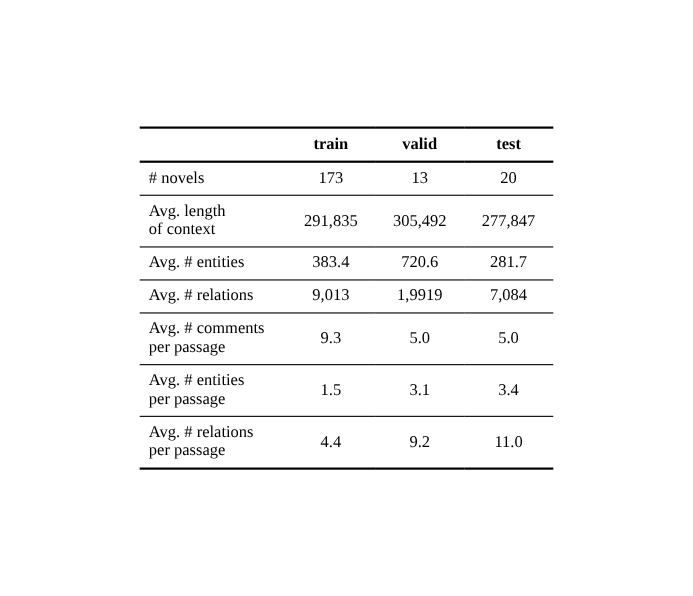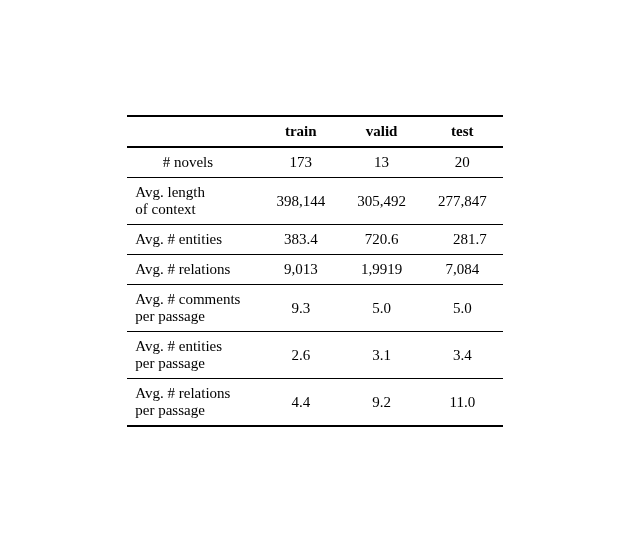--- a/index.html
+++ b/index.html
@@ -83,52 +83,52 @@
     <thead>
       <tr class="header-row">
         <th style="border-top:2px solid #000; border-bottom:2px solid #000; border-left:none; border-right:none; background:transparent;"></th>
         <th style="border-top:2px solid #000; border-bottom:2px solid #000;">train</th>
         <th style="border-top:2px solid #000; border-bottom:2px solid #000;">valid</th>
         <th style="border-top:2px solid #000; border-bottom:2px solid #000;">test</th>
       </tr>
     </thead>
     <tbody id="table-body">
     <tr>
-          <td class="row-label" style="border-top: 2px solid rgb(0, 0, 0); border-bottom: none; text-align: center;"># novels</td>
+          <td class="row-label" style="border-top: 2px solid rgb(0, 0, 0); border-bottom: none;"># novels</td>
           <td style="border-top: 2px solid rgb(0, 0, 0); border-bottom: none; margin-top: 24px;">173</td>
           <td style="border-top: 2px solid rgb(0, 0, 0); border-bottom: none;">13</td>
           <td style="border-top: 2px solid rgb(0, 0, 0); border-bottom: none;">20</td>
         </tr>
         <tr>
           <td class="row-label" style="border-top: 1px solid rgb(0, 0, 0); border-bottom: none;">Avg. length<br>of context</td>
-          <td style="border-top: 1px solid rgb(0, 0, 0); border-bottom: none;">398,144</td>
+          <td style="border-top: 1px solid rgb(0, 0, 0); border-bottom: none;">291,835</td>
           <td style="border-top: 1px solid rgb(0, 0, 0); border-bottom: none;">305,492</td>
           <td style="border-top: 1px solid rgb(0, 0, 0); border-bottom: none;">277,847</td>
         </tr>
         <tr>
           <td class="row-label" style="border-top: 1px solid rgb(0, 0, 0); border-bottom: none;">Avg. # entities</td>
           <td style="border-top: 1px solid rgb(0, 0, 0); border-bottom: none;">383.4</td>
           <td style="border-top: 1px solid rgb(0, 0, 0); border-bottom: none;">720.6</td>
-          <td style="border-top: 1px solid rgb(0, 0, 0); border-bottom: none; text-align: right;">281.7</td>
+          <td style="border-top: 1px solid rgb(0, 0, 0); border-bottom: none;">281.7</td>
         </tr>
         <tr>
           <td class="row-label" style="border-top: 1px solid rgb(0, 0, 0); border-bottom: none;">Avg. # relations</td>
           <td style="border-top: 1px solid rgb(0, 0, 0); border-bottom: none;">9,013</td>
           <td style="border-top: 1px solid rgb(0, 0, 0); border-bottom: none;">1,9919</td>
           <td style="border-top: 1px solid rgb(0, 0, 0); border-bottom: none;">7,084</td>
         </tr>
         <tr>
           <td class="row-label" style="border-top: 1px solid rgb(0, 0, 0); border-bottom: none;">Avg. # comments<br>per passage</td>
           <td style="border-top: 1px solid rgb(0, 0, 0); border-bottom: none;">9.3</td>
           <td style="border-top: 1px solid rgb(0, 0, 0); border-bottom: none;">5.0</td>
           <td style="border-top: 1px solid rgb(0, 0, 0); border-bottom: none;">5.0</td>
         </tr>
         <tr>
           <td class="row-label" style="border-top: 1px solid rgb(0, 0, 0); border-bottom: none;">Avg. # entities<br>per passage</td>
-          <td style="border-top: 1px solid rgb(0, 0, 0); border-bottom: none;">2.6</td>
+          <td style="border-top: 1px solid rgb(0, 0, 0); border-bottom: none;">1.5</td>
           <td style="border-top: 1px solid rgb(0, 0, 0); border-bottom: none;">3.1</td>
           <td style="border-top: 1px solid rgb(0, 0, 0); border-bottom: none;">3.4</td>
         </tr>
         <tr>
           <td class="row-label" style="border-top: 1px solid rgb(0, 0, 0); border-bottom: 2px solid rgb(0, 0, 0);">Avg. # relations<br>per passage</td>
           <td style="border-top: 1px solid rgb(0, 0, 0); border-bottom: 2px solid rgb(0, 0, 0);">4.4</td>
           <td style="border-top: 1px solid rgb(0, 0, 0); border-bottom: 2px solid rgb(0, 0, 0);">9.2</td>
           <td style="border-top: 1px solid rgb(0, 0, 0); border-bottom: 2px solid rgb(0, 0, 0);">11.0</td>
         </tr>
       </tbody>

